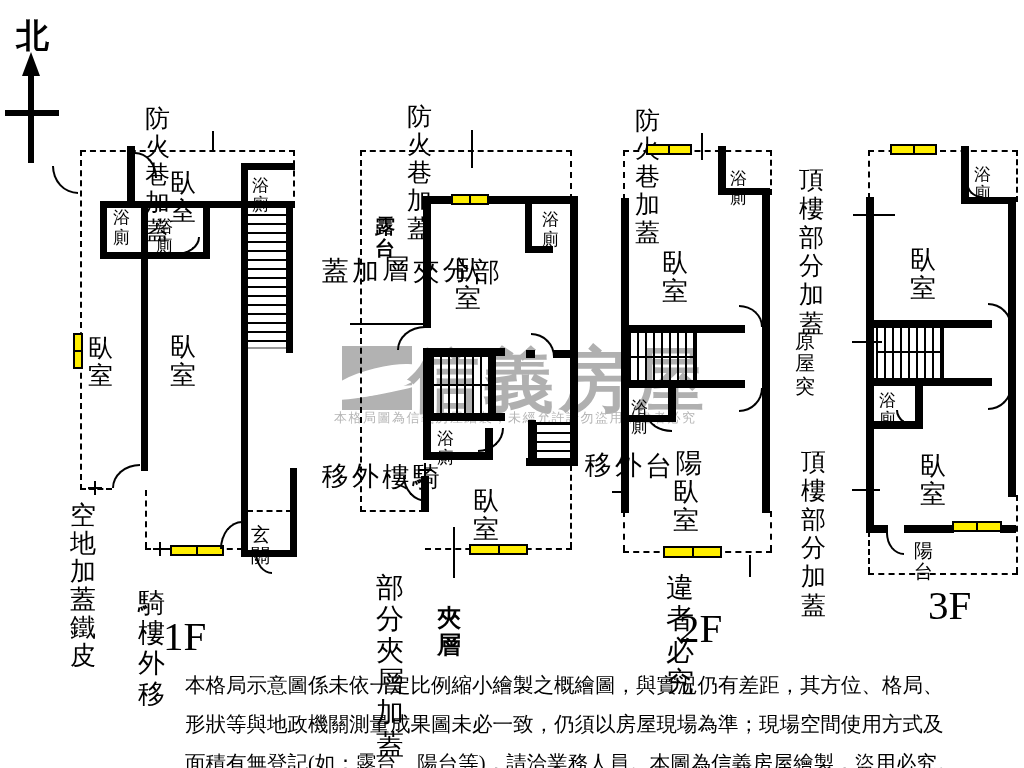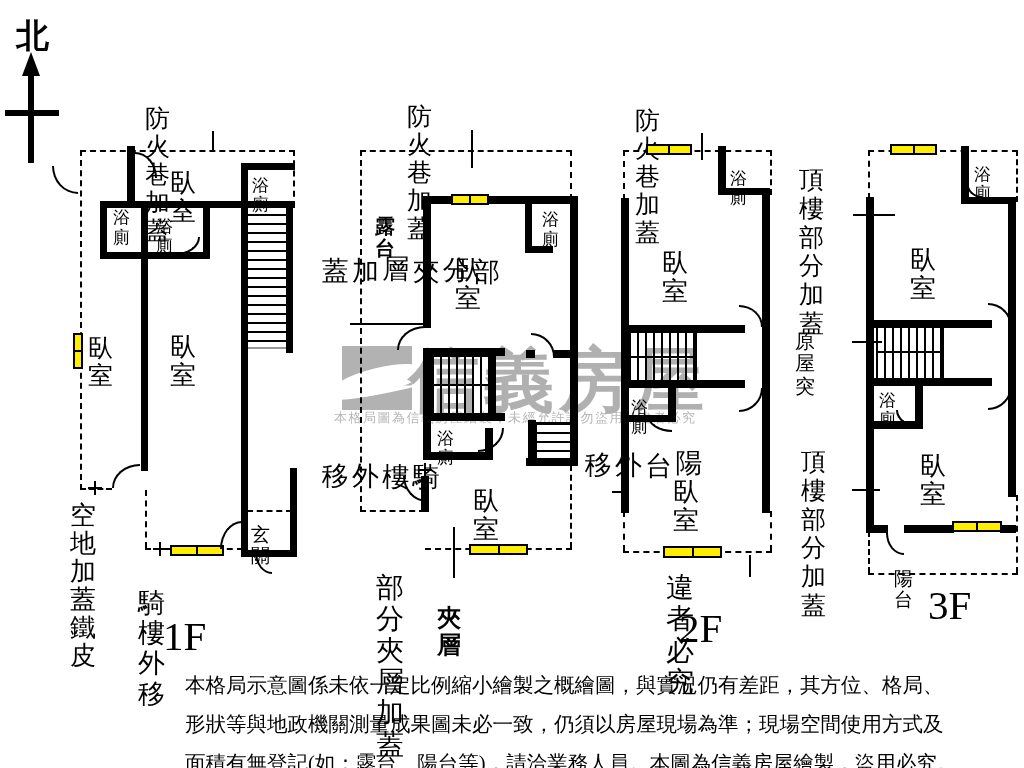--- a/index.html
+++ b/index.html
@@ -256,21 +256,21 @@
 部分
 加蓋</div>
     <div class="lbl" style="left:974px;top:165px;font-size:17px;letter-spacing:-1px;">浴廁</div>
     <div class="lbl" style="left:910px;top:245px;font-size:26px;">臥室</div>
     <div class="lbl" style="left:795px;top:330px;font-size:20px;">原屋突</div>
     <div class="lbl" style="left:879px;top:391px;font-size:17px;">浴廁</div>
     <div class="lbl" style="left:801px;top:448px;font-size:25px;line-height:1.15;">頂樓
 部分
 加蓋</div>
     <div class="lbl" style="left:920px;top:451px;font-size:26px;">臥室</div>
-    <div class="lbl" style="left:894px;top:540px;font-size:19px;margin-top:28px;">陽台</div>
+    <div class="lbl" style="left:914px;top:540px;font-size:19px;">陽台</div>
     <div class="lbl" style="left:928px;top:583px;font-size:41px;">3F</div>
   </div>
 
   <div id="disclaimer">本格局示意圖係未依一定比例縮小繪製之概繪圖，與實況仍有差距，其方位、格局、
 形狀等與地政機關測量成果圖未必一致，仍須以房屋現場為準；現場空間使用方式及
 面積有無登記(如：露台、陽台等)，請洽業務人員。本圖為信義房屋繪製，盜用必究。</div>
 
 </div>
 
 </body></html>

